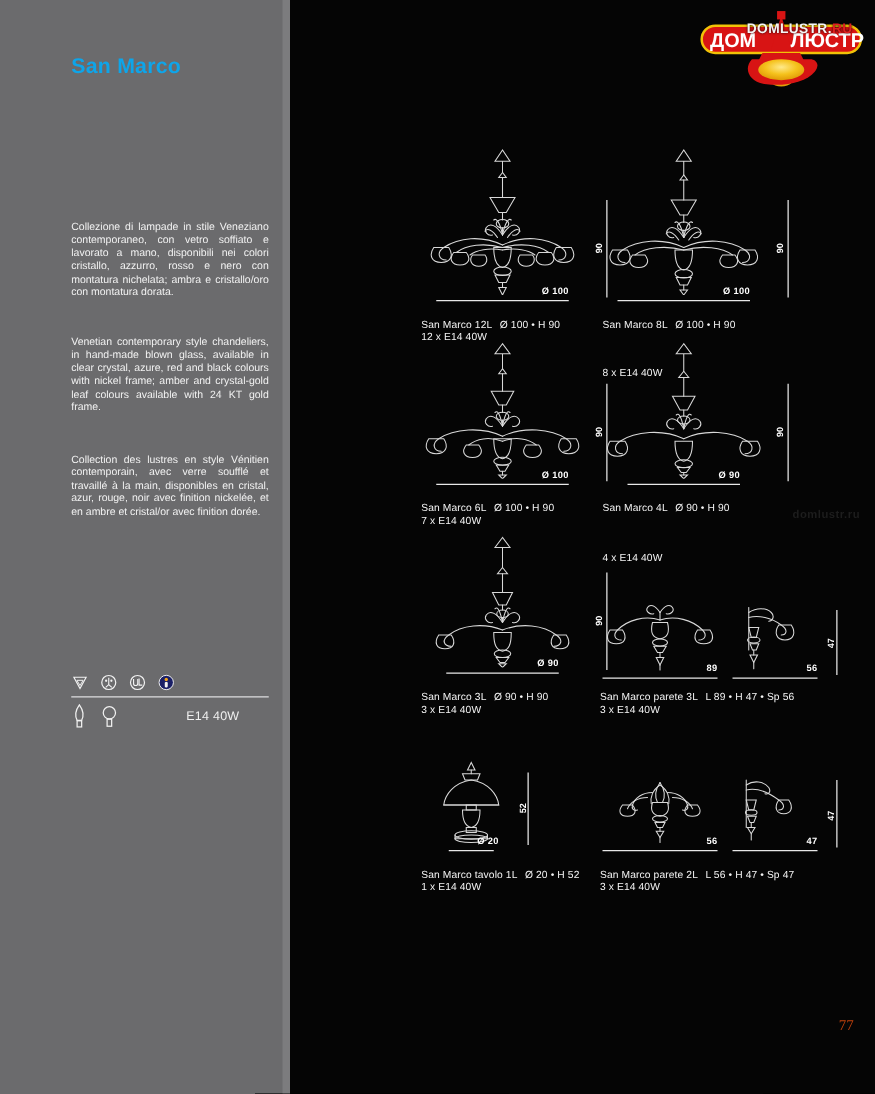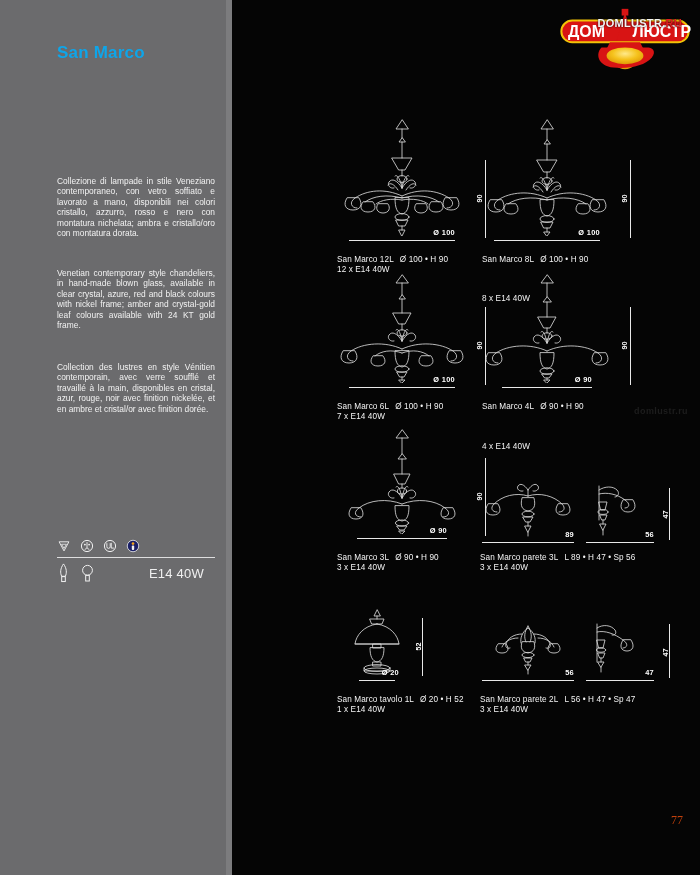--- a/index.html
+++ b/index.html
@@ -18,21 +18,21 @@
   .desc-block.fr{top:362px;}
   .desc-block.es{top:456px;}
 
   
   .cert-row{position:absolute;left:57px;top:539px;display:flex;align-items:center;gap:9px;}
   .cert-icon{width:14px;height:14px;display:block;}
   .cert-rule{position:absolute;left:57px;top:557px;width:158px;height:1px;background:#dededf;}
 
   .bulb-row{position:absolute;left:57px;top:563px;display:flex;align-items:center;gap:11px;}
   .bulb-icon{width:13px;height:20px;display:block;}
-  .bulb-label{color:#f0f0f0;font-size:13px;letter-spacing:.2px;padding-left:44px;}
+  .bulb-label{color:#f0f0f0;font-size:10px;letter-spacing:.2px;padding-left:44px;}
 
   
   .catalog{position:absolute;left:232px;top:0;width:468px;height:875px;border-radius:18px;}
 
   
   .logo{position:absolute;right:8px;top:5px;width:134px;height:68px;}
   .logo-url{position:absolute;right:10px;top:12px;font-size:11px;font-weight:bold;letter-spacing:.3px;
             color:#f5f5f5;text-shadow:0 0 2px #000;}
   .logo-url .ru{color:#e02020;}
   .cell{position:absolute;}

